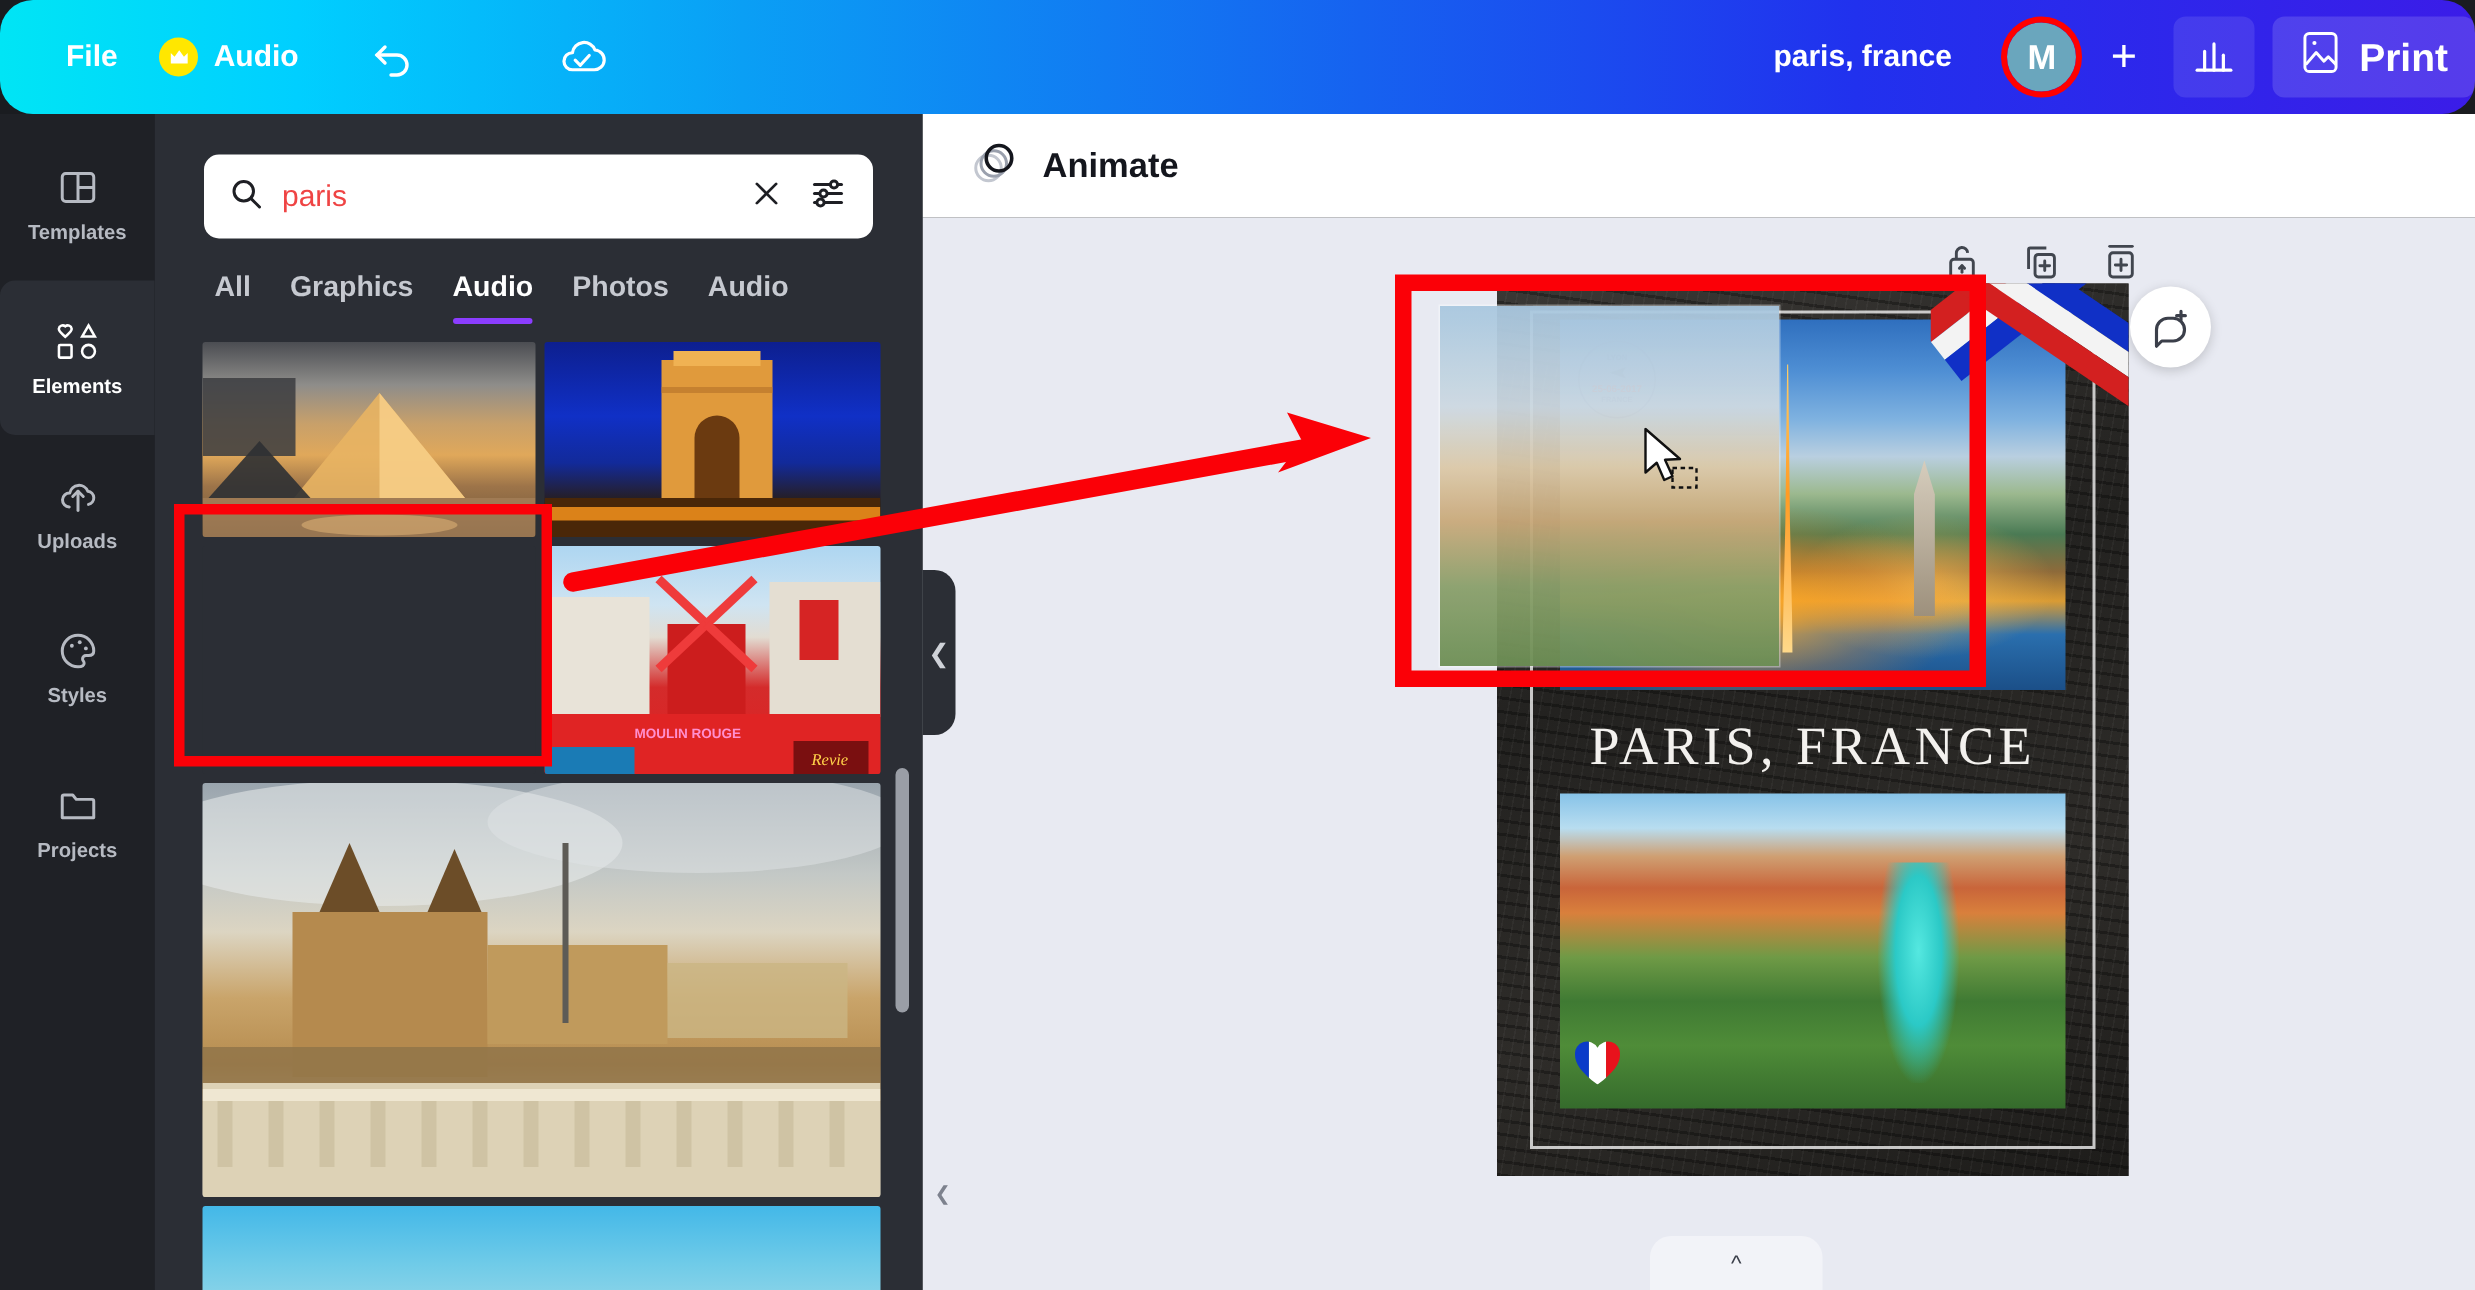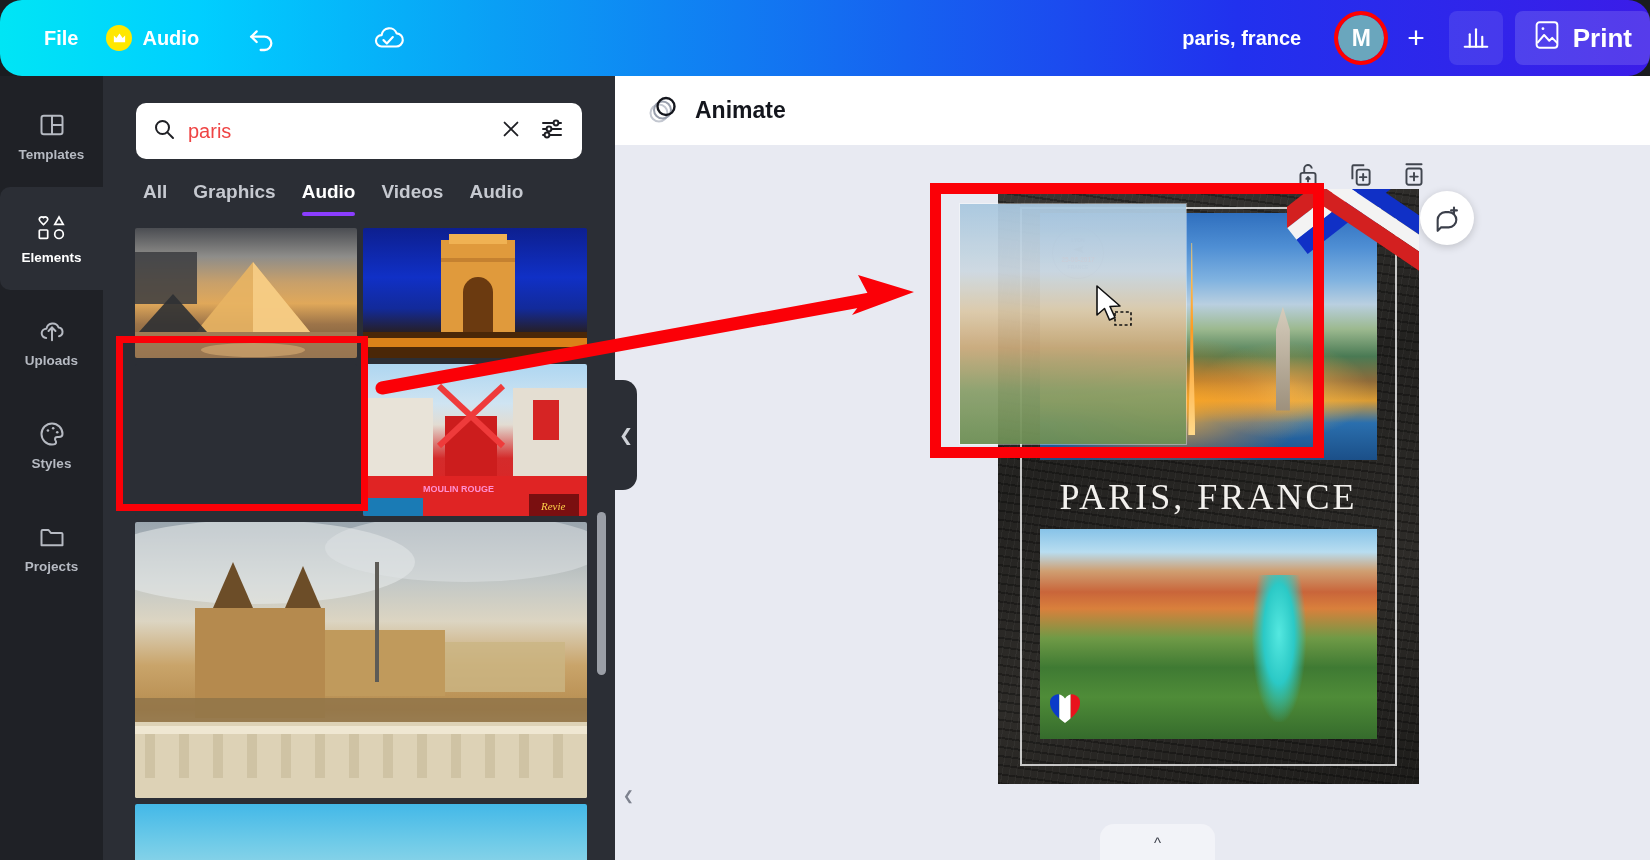--- a/index.html
+++ b/index.html
@@ -375,21 +375,21 @@
             <circle cx="9" cy="12" r="2.4" fill="#fff"></circle>
             <circle cx="7" cy="18" r="2.4" fill="#fff"></circle>
         </svg>
       </span>
     </div>
 
     <div class="tabs">
       <div class="tab">All</div>
       <div class="tab">Graphics</div>
       <div class="tab active">Audio</div>
-      <div class="tab">Videos</div>
+      <div class="tab">Photos</div>
       <div class="tab">Audio</div>
     </div>
 
     <div class="grid">
 
       <div class="grid-row">
         <div class="thumb" style="width:222px;height:130px;background:
                linear-gradient(180deg,#4b4d52 0%,#8e8d8a 22%,#c8a06a 42%,#e0a85a 58%,#9d7449 74%,#6b5438 100%);">
           <svg width="222" height="130" viewBox="0 0 222 130" style="display:block">
             <rect width="222" height="130" fill="none"></rect>

